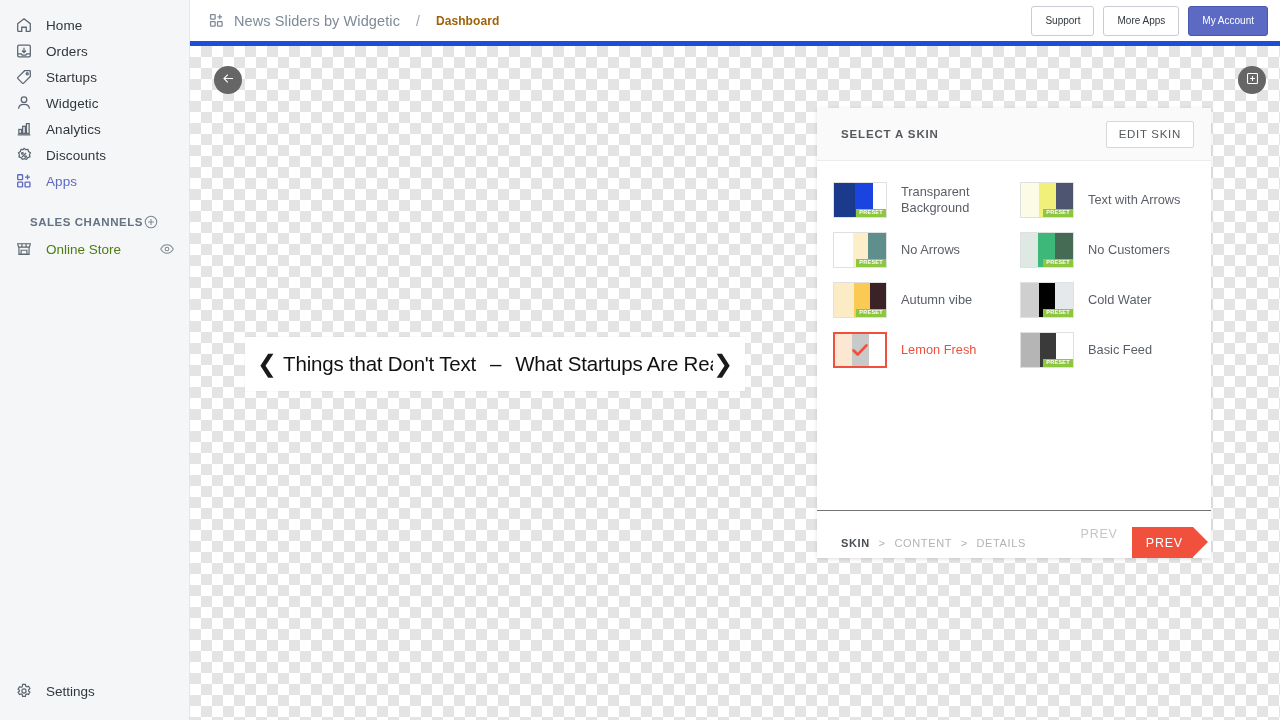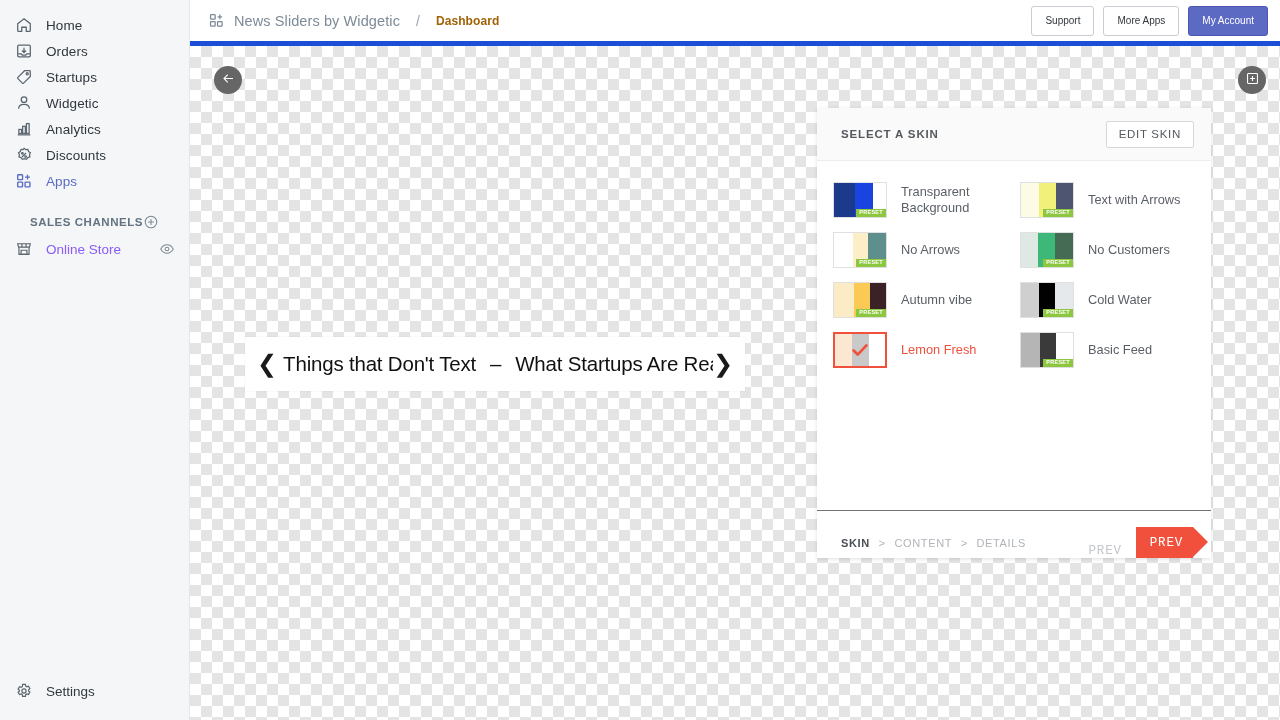--- a/index.html
+++ b/index.html
@@ -48,21 +48,21 @@
   }
   .section-head .plus { width: 16px; height: 16px; cursor: pointer; }
 
   .channel-item {
     display: flex; align-items: center;
     height: 26px; margin: 0 8px; padding: 0 6px;
     border-radius: 4px; cursor: pointer;
   }
   .channel-item .ico { width: 20px; height: 20px; flex: 0 0 20px; margin-right: 12px;
     display:flex; align-items:center; justify-content:center;}
-  .channel-item .lbl { font-size: 13.5px; color: #8b5cf6; flex: 1; }
+  .channel-item .lbl { font-size: 13.5px; color: #4d7c0f; flex: 1; }
   .channel-item .eye { width: 16px; height: 16px; opacity: .75; cursor: pointer; }
 
   .settings-row {
     position: absolute; left: 0; bottom: 16px;
     display: flex; align-items: center; height: 26px;
     margin: 0 8px; padding: 0 6px; width: 174px;
     border-radius: 4px; cursor: pointer;
   }
   .settings-row .ico { width: 20px; height: 20px; flex:0 0 20px; margin-right: 12px;
     display:flex; align-items:center; justify-content:center;}
@@ -202,21 +202,21 @@
   .skin-cell.selected .skin-name { color: #f0503c; }
 
   .skin-foot {
     height: 48px; border-top: 1px solid #737373;
     display: flex; align-items: center;
     padding: 16px 0 0 24px; position: relative;
   }
   .steps { font-size: 11px; color: #b0b4b9; letter-spacing: .65px; }
   .steps .cur { color: #4a4f55; font-weight: 700; }
   .steps .sp { margin: 0 5px; }
-  .foot-right { margin-left: auto; display: flex; align-items: flex-end; font-family: Liberation Mono, monospace; }
+  .foot-right { margin-left: auto; display: flex; align-items: flex-start; }
   .prev-btn {
     font-size: 12.5px; color: #c3c6ca; letter-spacing: .8px;
     background: none; border: none; font-family: inherit;
     cursor: pointer; padding: 0 14px 0 0;
   }
   .next-btn {
     position: relative; height: 31px; background: #f0503c;
     color: #fff; font-size: 12.5px; letter-spacing: .8px;
     border: none; font-family: inherit; cursor: pointer;
     display: flex; align-items: center;

